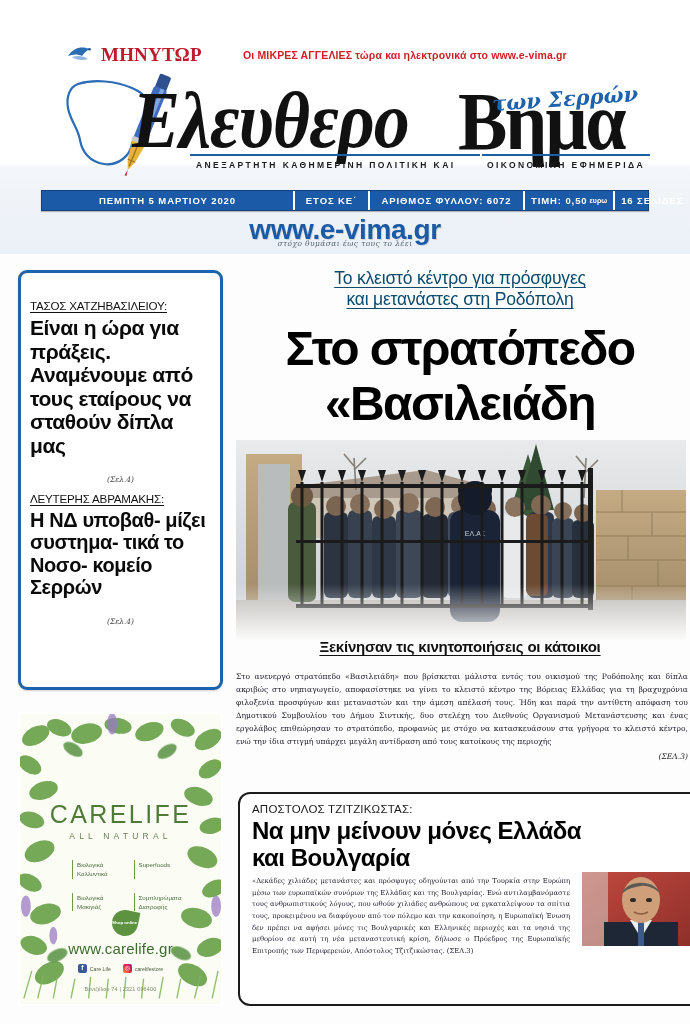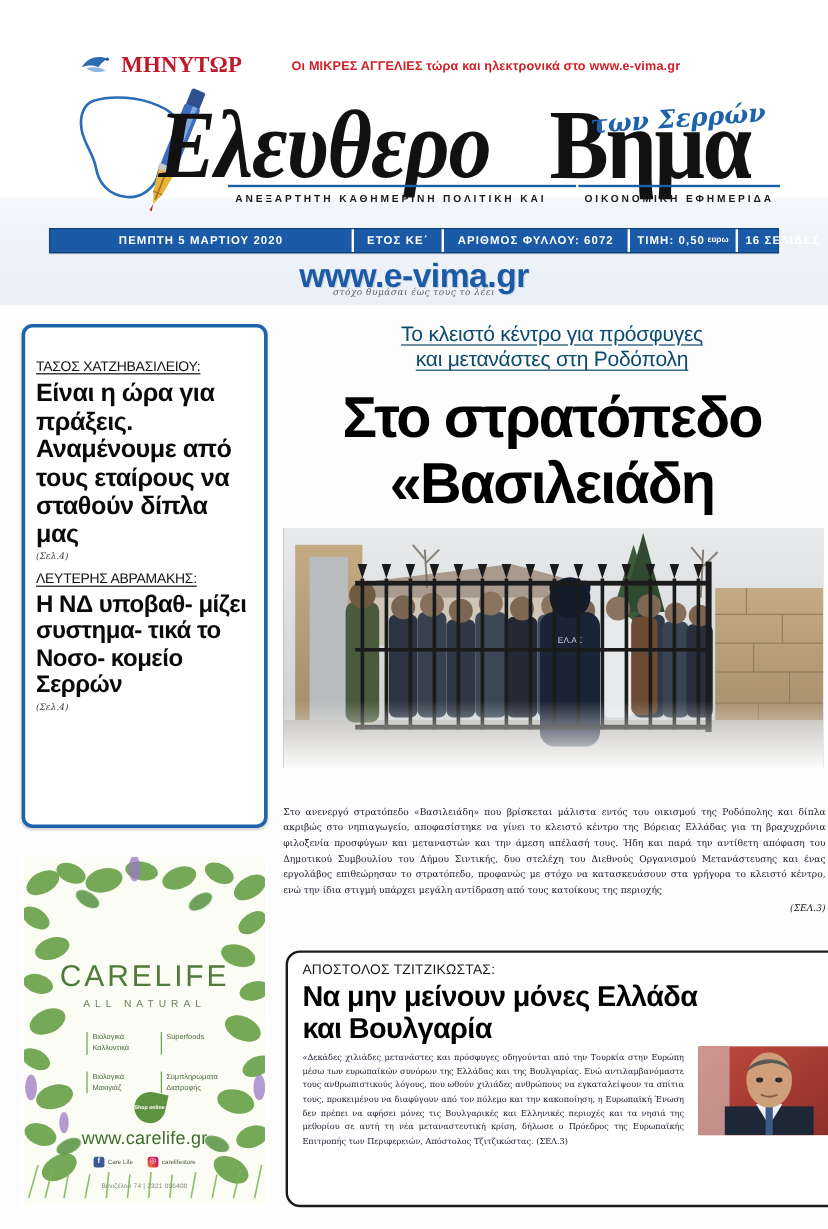--- a/index.html
+++ b/index.html
@@ -146,23 +146,23 @@
     font-size: 11.6px; color: #111; letter-spacing: -.2px;
     text-decoration: underline; text-underline-offset: 2px;
     white-space: nowrap; margin-bottom: 4px;
   }
   .lhead {
     font-size: 21px; font-weight: bold; color: #0a0a0a;
     line-height: 1.12; letter-spacing: -.4px;
   }
   .lhead.second { font-size: 20px; }
   .selref {
-    text-align: left; font-family: "DejaVu Serif", serif;
+    text-align: center; font-family: "DejaVu Serif", serif;
     font-style: italic; font-size: 7.5px; color: #444;
-    margin-top: 2px;
+    margin-top: 18px;
   }
   .divider-line { height: 0; border-top: 0px; margin: 8px 0 6px 0; }
 
   
   #ad-carelife {
     position: absolute; left: 18px; top: 712px;
     width: 205px; height: 294px;
     background: #fbfcf4;
     border: 2px solid #ffffff;
     border-radius: 2px;
@@ -617,20 +617,23 @@
       </g>
       <rect x="60" y="44" width="296" height="4" fill="#1b1b1b"></rect>
       <rect x="60" y="100" width="296" height="3" fill="#1b1b1b"></rect>
       <rect x="60" y="164" width="296" height="4" fill="#1b1b1b"></rect>
       <rect x="352" y="28" width="5" height="142" fill="#1b1b1b"></rect>
 
       <rect width="450" height="200" fill="url(#fade)"></rect>
     </svg>
   </div>
 
+  <div class="photo-caption">
+    <span>Ξεκίνησαν τις κινητοποιήσεις οι κάτοικοι</span>
+  </div>
 
   <div class="body-text">
     <p>Στο ανενεργό στρατόπεδο «Βασιλειάδη» που βρίσκεται μάλιστα εντός του οικισμού της Ροδόπολης και δίπλα ακριβώς στο νηπιαγωγείο, αποφασίστηκε να γίνει το κλειστό κέντρο της Βόρειας Ελλάδας για τη βραχυχρόνια φιλοξενία προσφύγων και μεταναστών και την άμεση απέλασή τους. Ήδη και παρά την αντίθετη απόφαση του Δημοτικού Συμβουλίου του Δήμου Σιντικής, δυο στελέχη του Διεθνούς Οργανισμού Μετανάστευσης και ένας εργολάβος επιθεώρησαν το στρατόπεδο, προφανώς με στόχο να κατασκευάσουν στα γρήγορα το κλειστό κέντρο, ενώ την ίδια στιγμή υπάρχει μεγάλη αντίδραση από τους κατοίκους της περιοχής</p>
   </div>
   <div class="sel-right">(ΣΕΛ.3)</div>
 
   <div id="rbox">
     <div class="rkicker">ΑΠΟΣΤΟΛΟΣ ΤΖΙΤΖΙΚΩΣΤΑΣ:</div>
     <div class="rhead">
       <span>Να μην μείνουν μόνες Ελλάδα</span><br>

